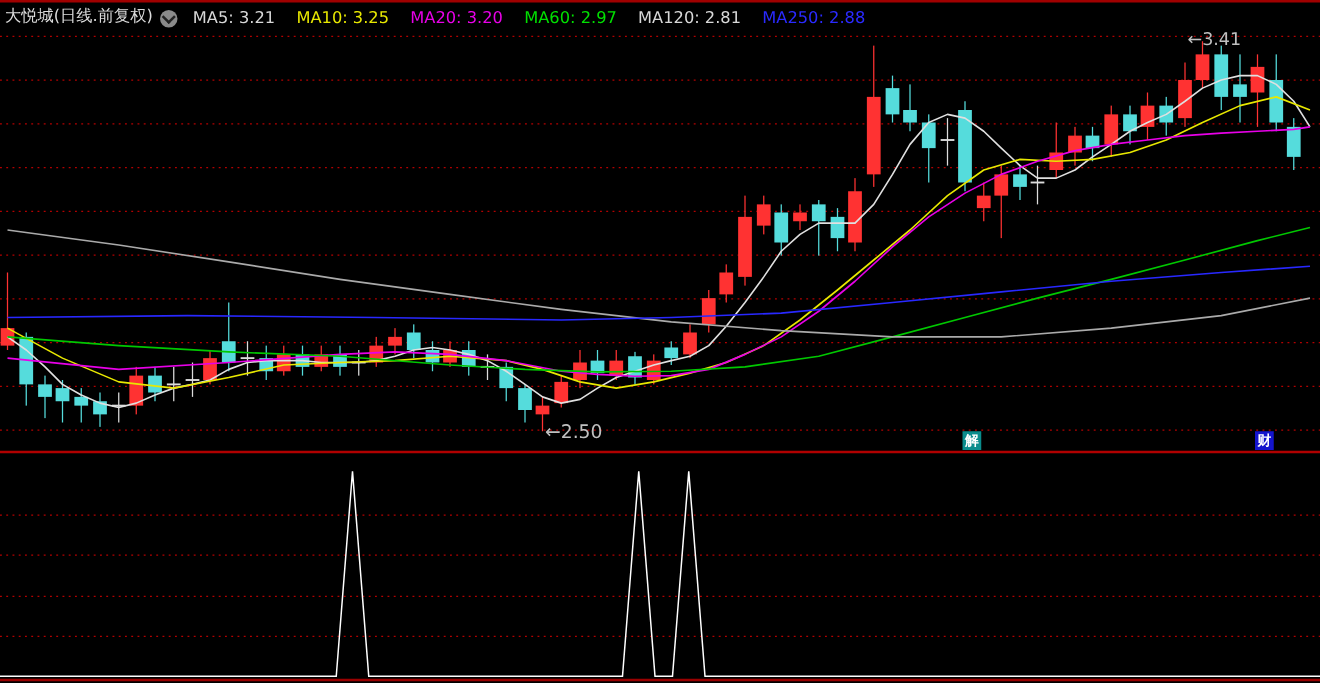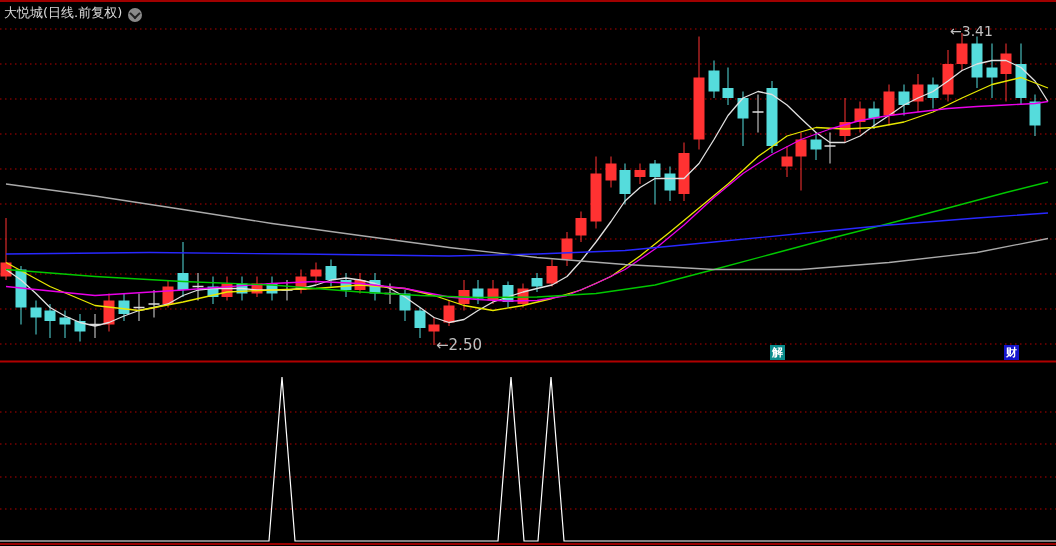--- a/index.html
+++ b/index.html
@@ -25,20 +25,28 @@
 </style>
 </head>
 <body>
 
 <div id="app">
   <div class="topline"></div>
 
   <div class="titlebar">
     <span class="symbol">大悦城(日线.前复权)</span>
     <span class="ddicon"></span>
+    <div id="ma-labels">
+        <span style="color: rgb(216, 216, 216);">MA5: 3.21</span>
+        <span style="color: rgb(232, 232, 0);">MA10: 3.25</span>
+        <span style="color: rgb(232, 0, 232);">MA20: 3.20</span>
+        <span style="color: rgb(0, 224, 0);">MA60: 2.97</span>
+        <span style="color: rgb(216, 216, 216);">MA120: 2.81</span>
+        <span style="color: rgb(42, 42, 255);">MA250: 2.88</span>
+      </div>
   </div>
 
   <svg id="cv" width="1056" height="546" viewBox="0 0 1056 546">
       <line x1="0" y1="29" x2="1056" y2="29" stroke="#b40000" stroke-width="1" stroke-dasharray="1.5 3.5"></line>
       <line x1="0" y1="64" x2="1056" y2="64" stroke="#b40000" stroke-width="1" stroke-dasharray="1.5 3.5"></line>
       <line x1="0" y1="99" x2="1056" y2="99" stroke="#b40000" stroke-width="1" stroke-dasharray="1.5 3.5"></line>
       <line x1="0" y1="134" x2="1056" y2="134" stroke="#b40000" stroke-width="1" stroke-dasharray="1.5 3.5"></line>
       <line x1="0" y1="169" x2="1056" y2="169" stroke="#b40000" stroke-width="1" stroke-dasharray="1.5 3.5"></line>
       <line x1="0" y1="204" x2="1056" y2="204" stroke="#b40000" stroke-width="1" stroke-dasharray="1.5 3.5"></line>
       <line x1="0" y1="239" x2="1056" y2="239" stroke="#b40000" stroke-width="1" stroke-dasharray="1.5 3.5"></line>

